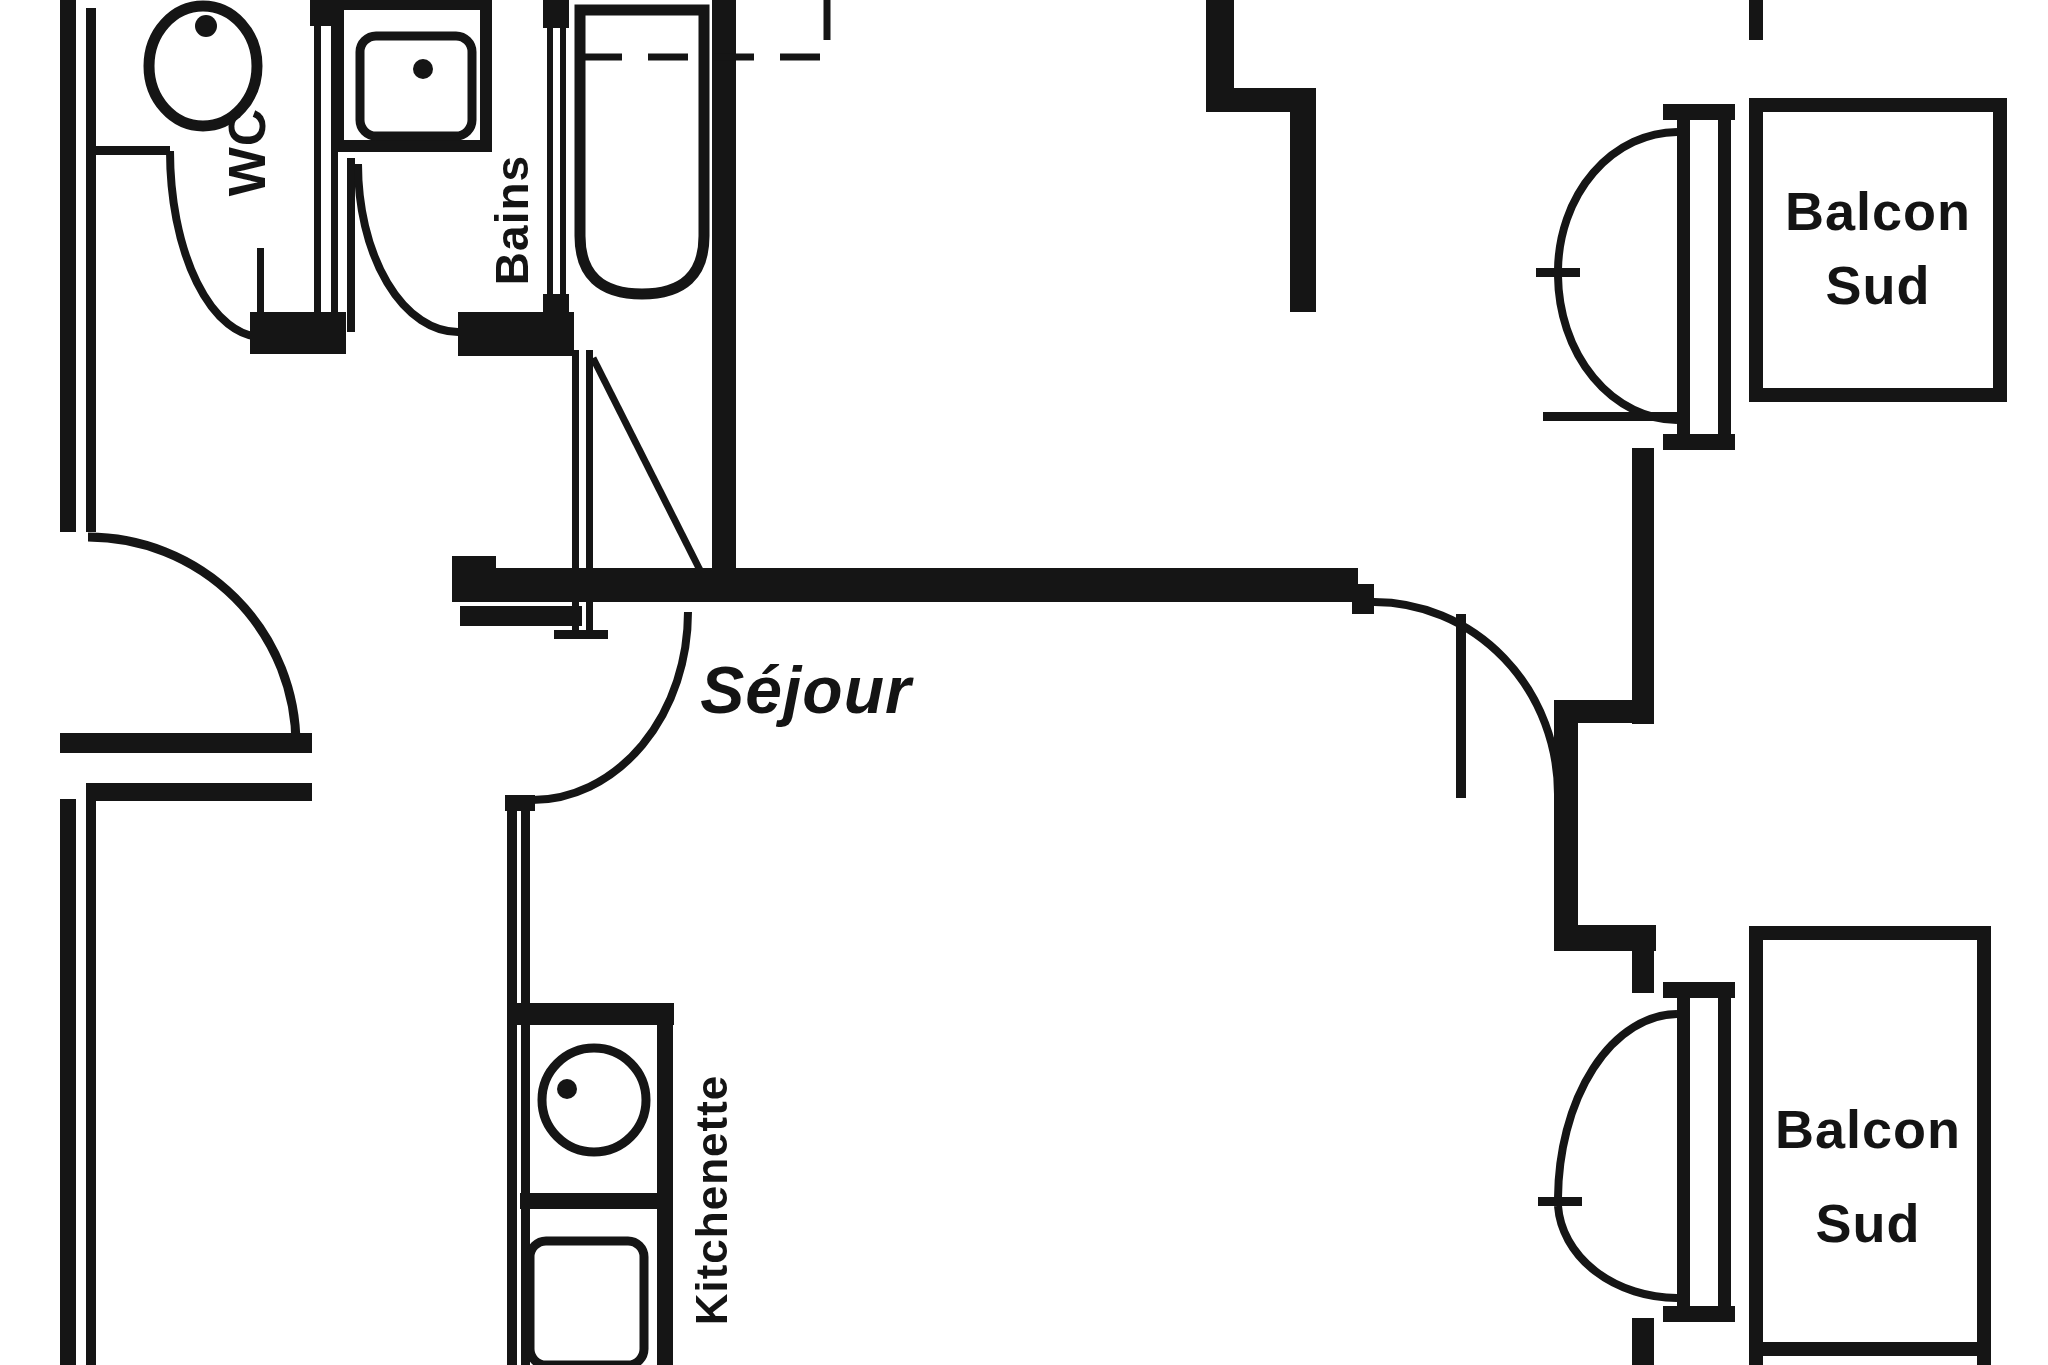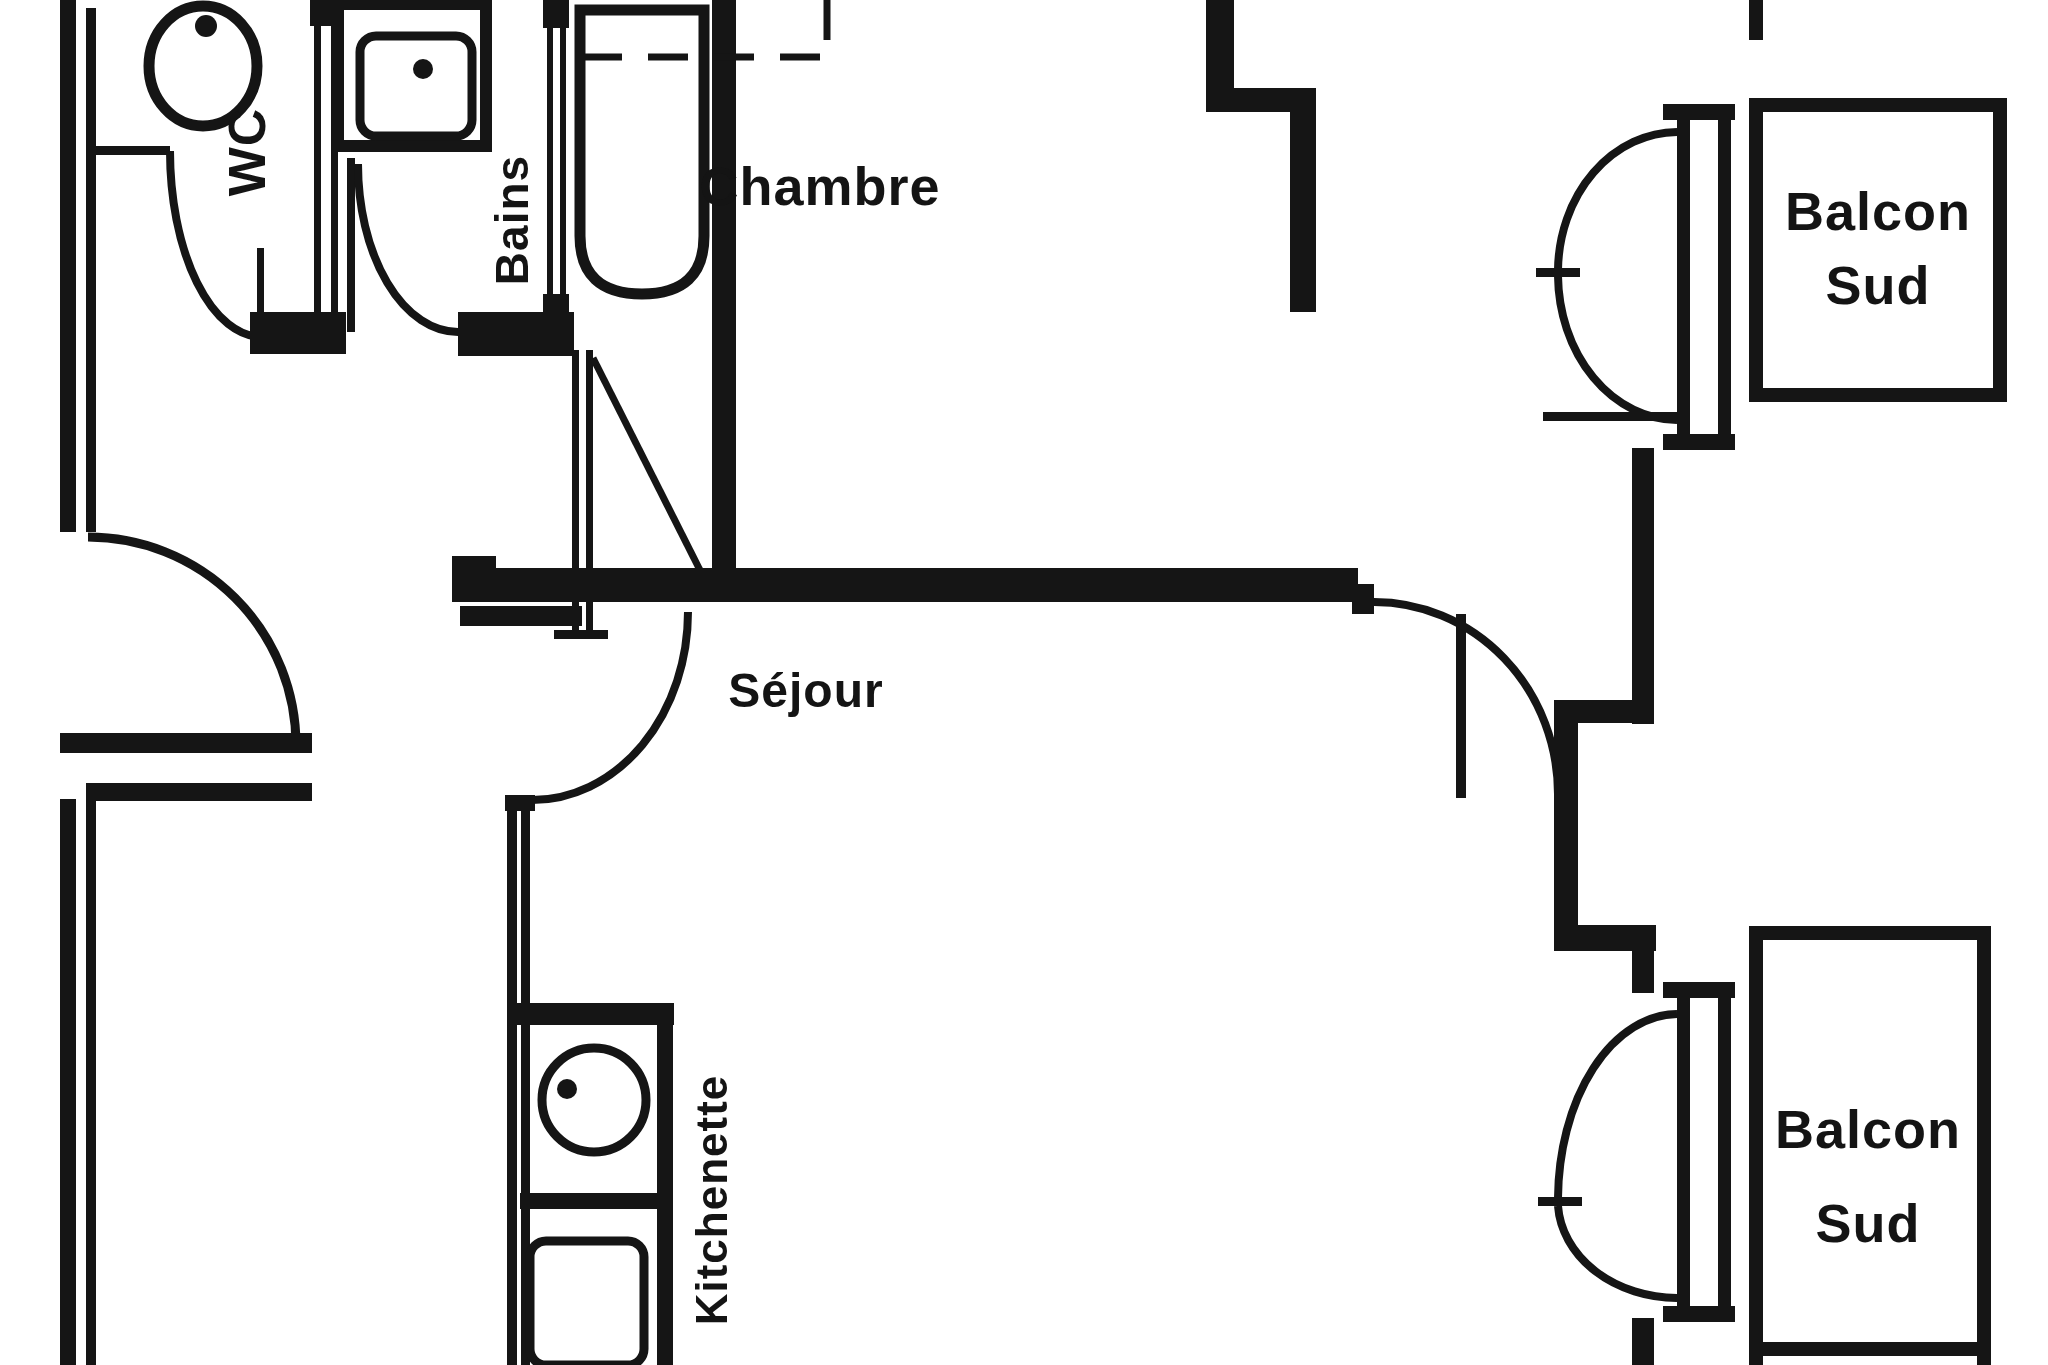--- a/index.html
+++ b/index.html
@@ -14,21 +14,21 @@
   .room-label{
     position:absolute;
     transform:translate(-50%,-50%);
     color:#141414;
     font-weight:bold;
     white-space:nowrap;
     letter-spacing:1px;
   }
   .room-label.vertical{transform:translate(-50%,-50%) rotate(-90deg);}
   .lbl-chambre{font-size:54px;}
-  .lbl-sejour{font-size:48px;}
+  .lbl-sejour{font-size:66px;font-style:italic;}
   .lbl-cabine{font-size:58px;}
   .lbl-balcon{font-size:54px;text-align:right;line-height:1.25;}
   .lbl-wc{font-size:52px;}
   .lbl-bains{font-size:46px;}
   .lbl-kitchenette{font-size:44px;}
 </style>
 </head>
 <body>
 
 <div class="plan">
@@ -180,21 +180,20 @@
       <circle cx="594" cy="1100" r="52" fill="none" stroke="#151515" stroke-width="9"></circle>
       <circle cx="567" cy="1089" r="10" fill="#151515"></circle>
     </g>
     <rect x="530" y="1241" width="114" height="124" rx="16" fill="none" stroke="#151515" stroke-width="9"></rect>
   </svg>
 
   <div class="room-label vertical lbl-wc" style="left:247px;top:152px;">WC</div>
 
   <div class="room-label vertical lbl-bains" style="left:512px;top:220px;">Bains</div>
 
-  <div class="room-label lbl-chambre" style="left:820px;top:186px;">Chambre</div>
 
   <div class="room-label lbl-balcon" style="left:1878px;top:212px;">Balcon</div>
   <div class="room-label lbl-balcon" style="left:1878px;top:286px;">Sud</div>
 
   <div class="room-label lbl-sejour" style="left:806px;top:690px;">Séjour</div>
 
 
   <div class="room-label vertical lbl-kitchenette" style="left:712px;top:1200px;">Kitchenette</div>
 
   <div class="room-label lbl-balcon" style="left:1868px;top:1130px;">Balcon</div>

